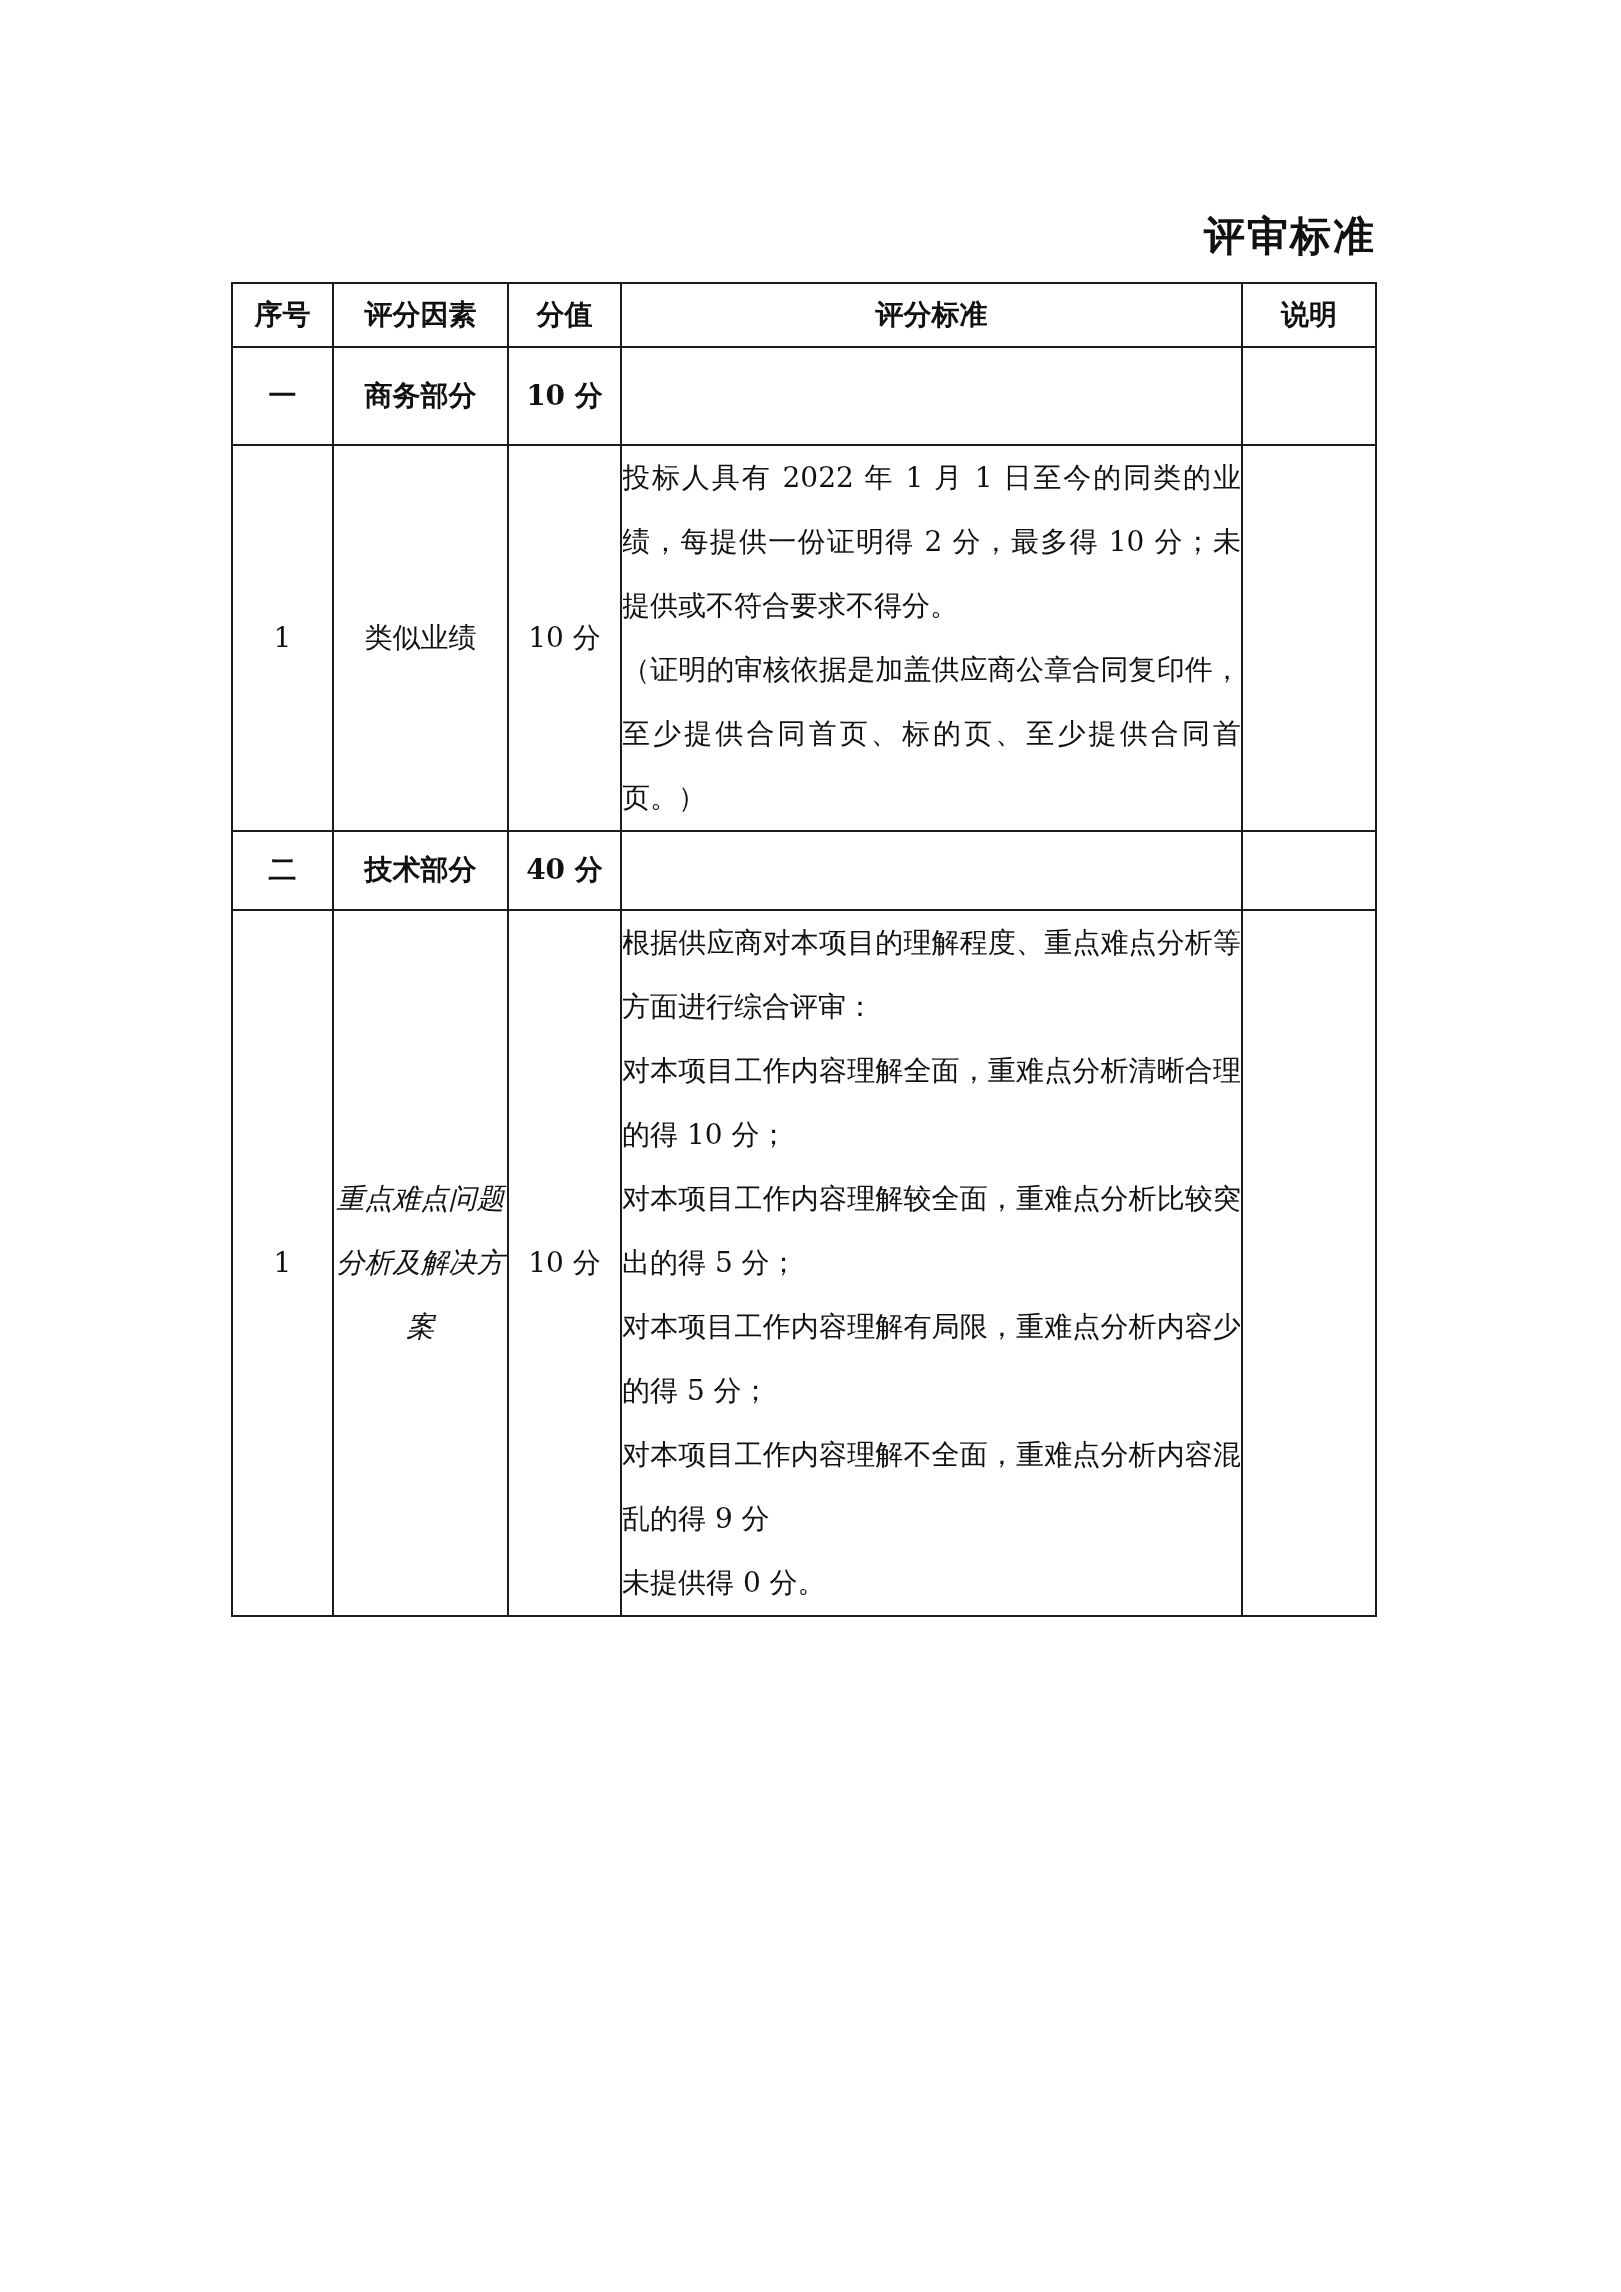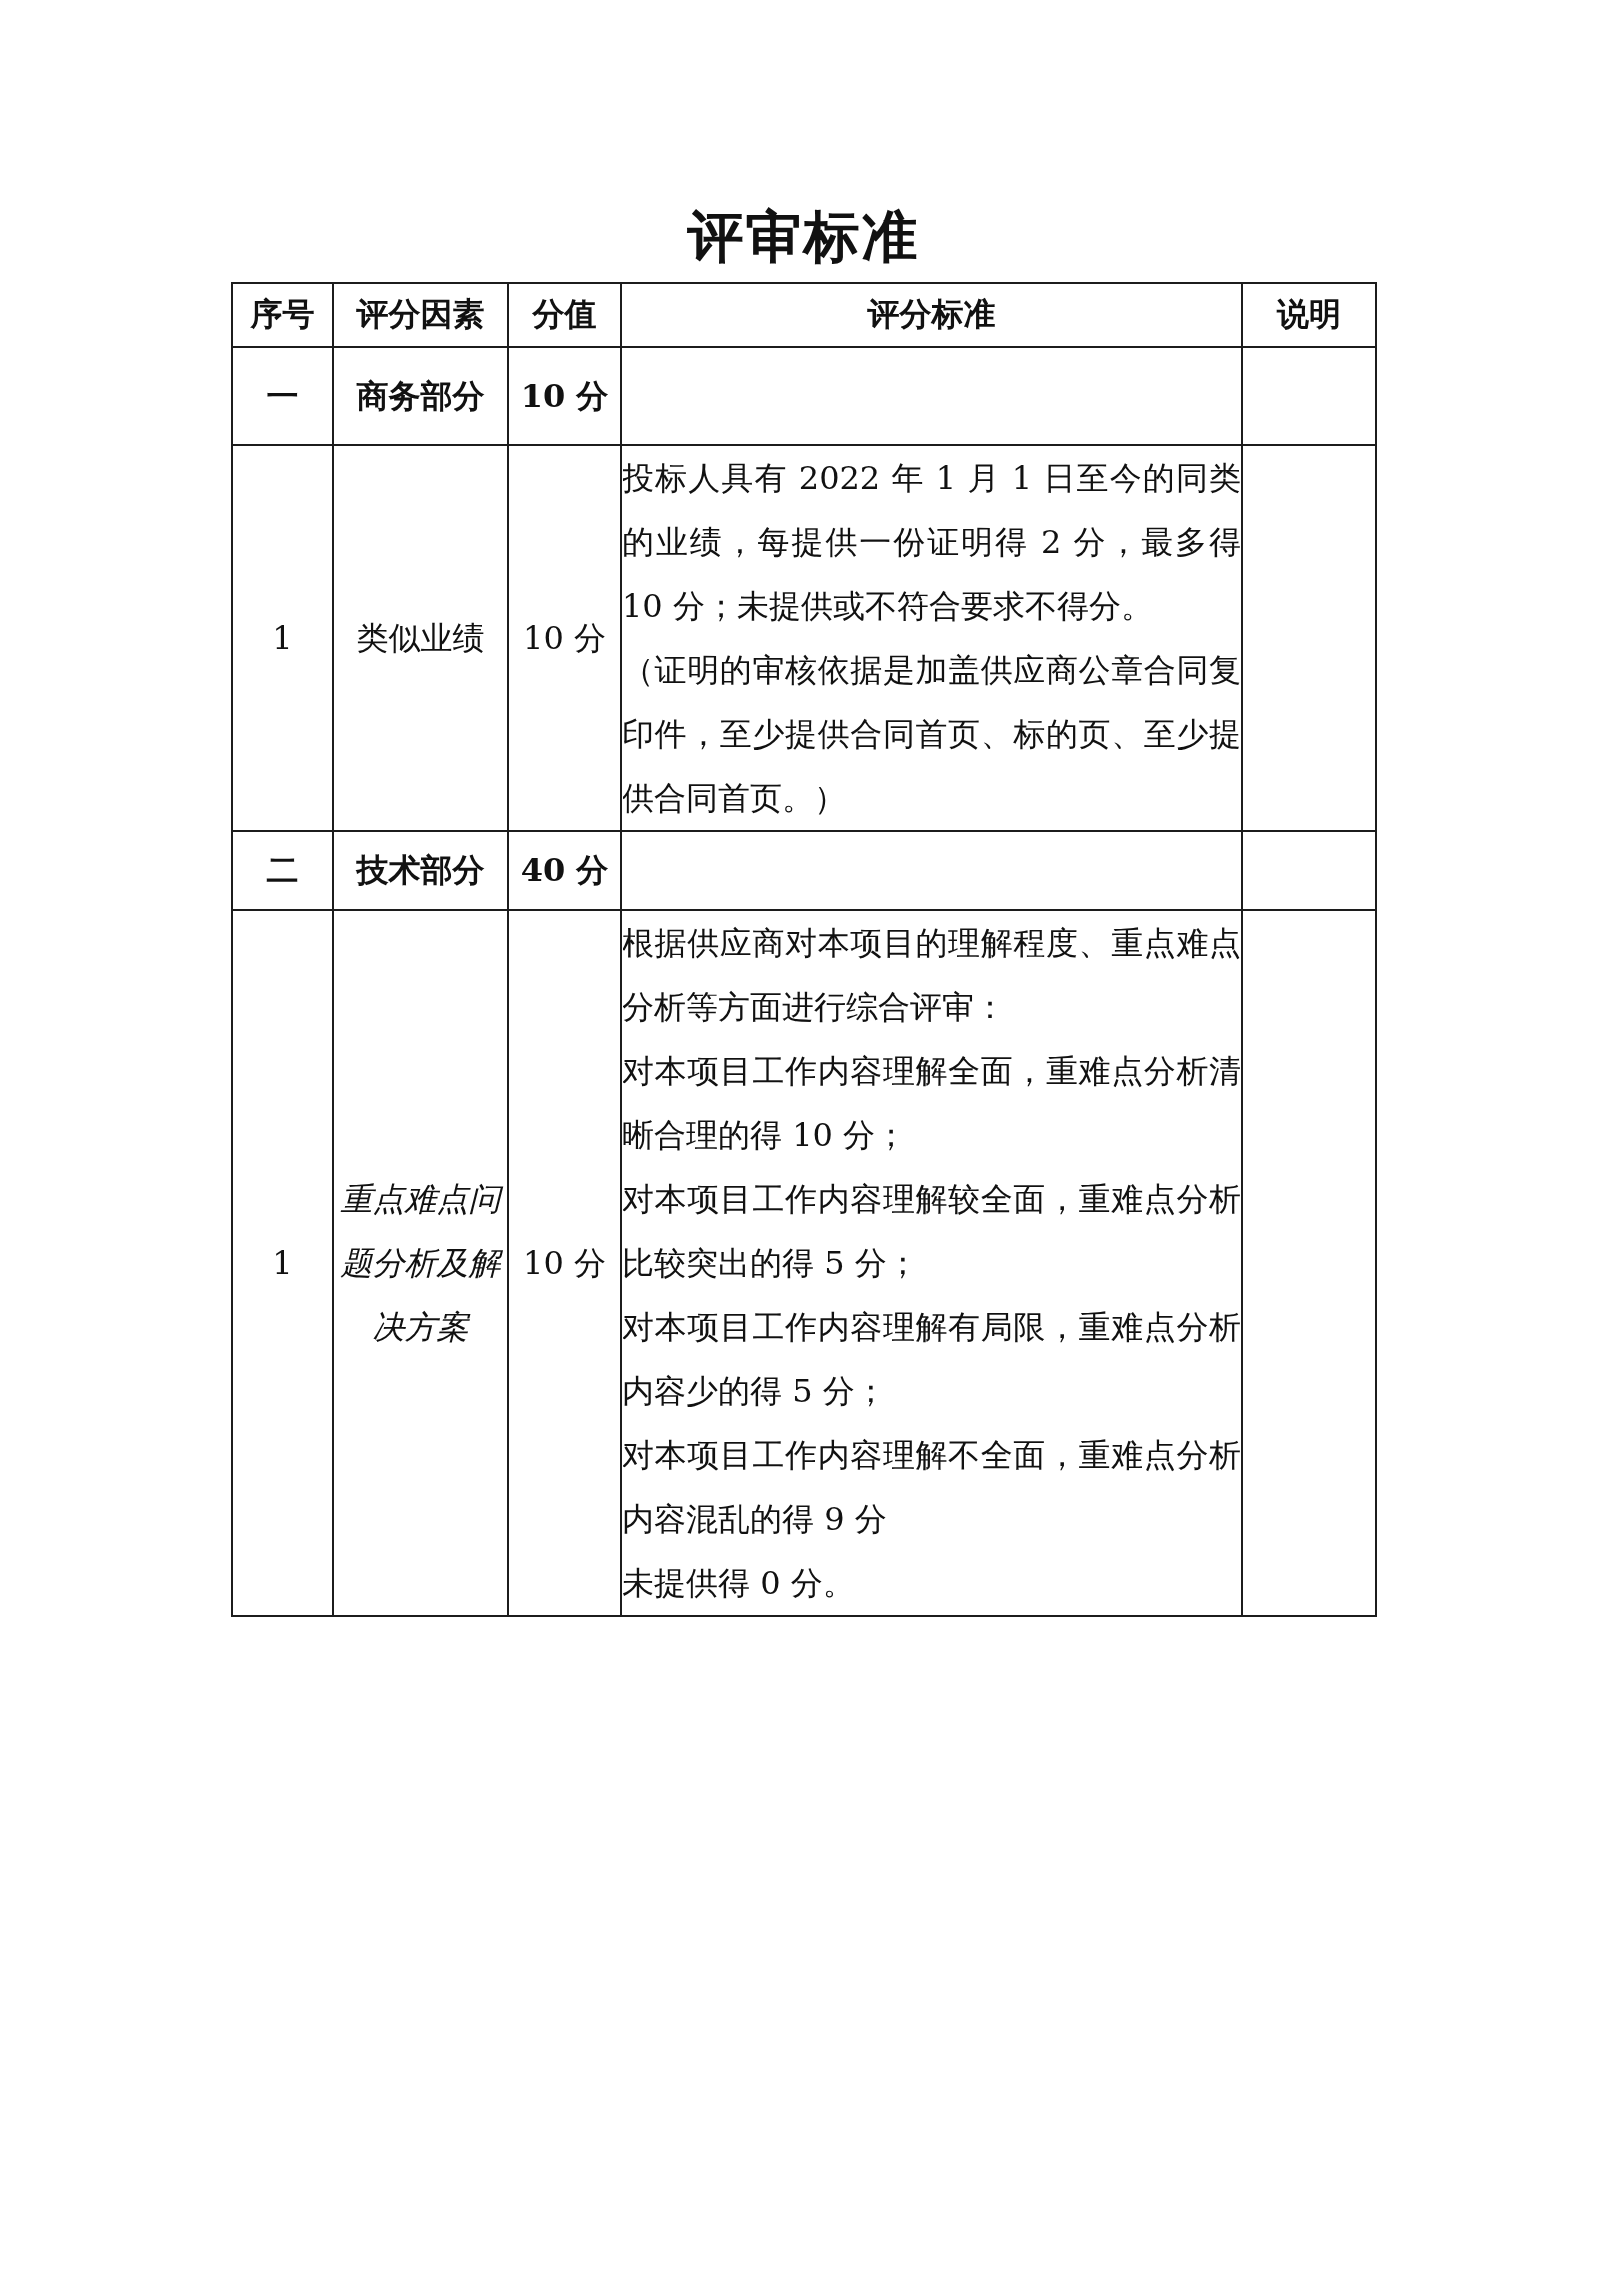--- a/index.html
+++ b/index.html
@@ -14,37 +14,37 @@
     font-family: "DejaVu Serif", "Liberation Serif", serif;
     color: #111111;
   }
   .doc {
     position: absolute;
     left: 231px;
     top: 208px;
     width: 1145px;
   }
   .doc-title {
-    font-size: 56px;
+    font-size: 41px;
     font-weight: bold;
-    text-align: center;
+    text-align: right;
     height: 57px;
     line-height: 57px;
     letter-spacing: 2px;
     margin: 0 0 16.7px 0;
   }
   table.review {
     border-collapse: collapse;
     table-layout: fixed;
     width: 1145px;
   }
   table.review th,
   table.review td {
     border: 2px solid #1c1c1c;
-    font-size: 32px;
+    font-size: 28px;
     padding: 0;
     background: #ffffff;
     overflow: hidden;
   }
   
   col.c-no     { width: 101px; }
   col.c-factor { width: 175px; }
   col.c-score  { width: 113px; }
   col.c-crit   { width: 621px; }
   col.c-note   { width: 134px; }

